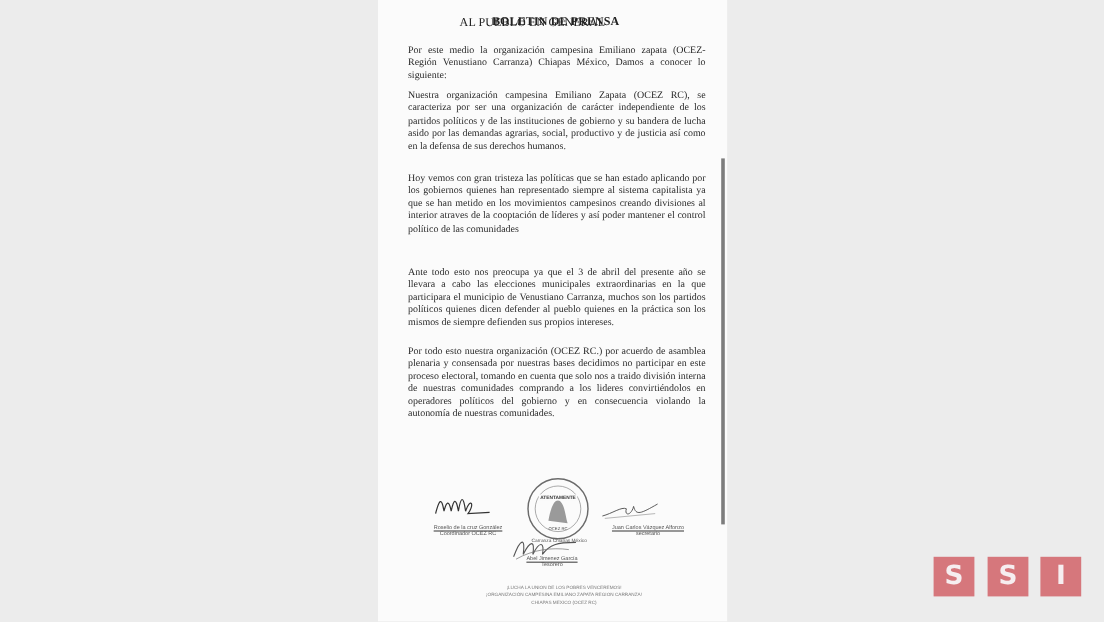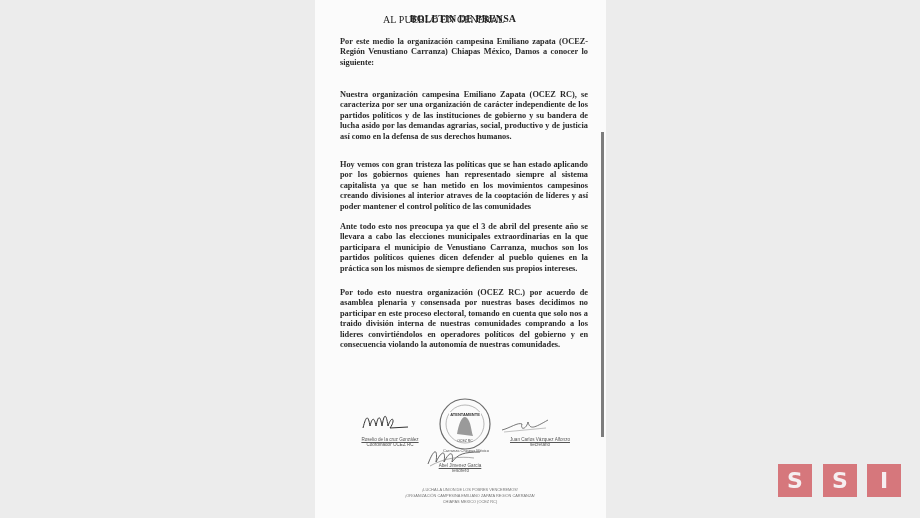--- a/index.html
+++ b/index.html
@@ -1,18 +1,18 @@
 <!DOCTYPE html>
 <html><head>
   <meta charset="utf-8">
   <style>
     html, body { margin:0; padding:0; }
     body { width:920px; height:518px; background:#ececec; position:relative; overflow:hidden; font-family:"Liberation Serif", serif; }
     .page { position:absolute; left:315px; top:0; width:291px; height:518px; background:#fbfbfb; }
-    .doc-text { position:absolute; left:340px; width:248px; color:#2a2a2a; font-size:8.3px; line-height:10.4px; text-align:justify;font-weight:bold; }
+    .doc-text { position:absolute; left:340px; width:248px; color:#2a2a2a; font-size:8.3px; line-height:10.4px; text-align:justify; }
     .title1 { position:absolute; left:356px; top:14px; font-weight:normal; font-size:10px; color:#222; letter-spacing:0.1px;margin-left:27px; }
     .title2 { position:absolute; left:410px; top:13px; font-weight:bold; font-size:10px; color:#222; letter-spacing:0.1px; }
     .p { margin:0; }
     .vline { position:absolute; left:601px; top:132px; width:3px; height:305px; background:#7d7d7d; }
     .sig-block { position:absolute; font-family:"Liberation Sans", sans-serif; font-size:4.6px; color:#555; text-align:center; }
     .sig-name { text-decoration:underline; }
     .sig-scribble { position:absolute; }
     .footer-text { position:absolute; left:385px; width:170px; top:487px; font-family:"Liberation Sans", sans-serif; font-size:3.9px; line-height:6px; color:#777; text-align:center; }
     .stamp { position:absolute; left:437px; top:396px; width:56px; height:56px; }
     .logo { position:absolute; top:464px; width:34px; height:33px; background:#d6777c; color:#f6eef0; font-family:"DejaVu Sans", sans-serif; font-weight:bold; font-size:22px; display:flex; align-items:center; justify-content:center; }
@@ -21,24 +21,24 @@
 <body>
 
 <div class="page"></div>
 
 <div class="title1">AL PUEBLO EN GENERAL</div>
 <div class="title2">BOLETIN DE PRENSA</div>
 
 <div class="doc-text" style="top:37px;">
   <p class="p">Por este medio la organización campesina Emiliano zapata (OCEZ- Región Venustiano Carranza) Chiapas México, Damos a conocer lo siguiente:</p>
 </div>
-<div class="doc-text" style="top:90px;">
+<div class="doc-text" style="top:75px;">
   <p class="p">Nuestra organización campesina Emiliano Zapata (OCEZ RC), se caracteriza por ser una organización de carácter independiente de los partidos políticos y de las instituciones de gobierno y su bandera de lucha asido por las demandas agrarias, social, productivo y de justicia así como en la defensa de sus derechos humanos.</p>
 </div>
-<div class="doc-text" style="top:160px;">
+<div class="doc-text" style="top:144px;">
   <p class="p">Hoy vemos con gran tristeza las políticas que se han estado aplicando por los gobiernos quienes han representado siempre al sistema capitalista ya que se han metido en los movimientos campesinos creando divisiones al interior atraves de la cooptación de líderes y así poder mantener el control político de las comunidades</p>
 </div>
 <div class="doc-text" style="top:222px;">
   <p class="p">Ante todo esto nos preocupa ya que el 3 de abril del presente año se llevara a cabo las elecciones municipales extraordinarias en la que participara el municipio de Venustiano Carranza, muchos son los partidos políticos quienes dicen defender al pueblo quienes en la práctica son los mismos de siempre defienden sus propios intereses.</p>
 </div>
 <div class="doc-text" style="top:288px;">
   <p class="p">Por todo esto nuestra organización (OCEZ RC.) por acuerdo de asamblea plenaria y consensada por nuestras bases decidimos no participar en este proceso electoral, tomando en cuenta que solo nos a traido división interna de nuestras comunidades comprando a los lideres convirtiéndolos en operadores políticos del gobierno y en consecuencia violando la autonomía de nuestras comunidades.</p>
 </div>
 
 <div class="vline"></div>

